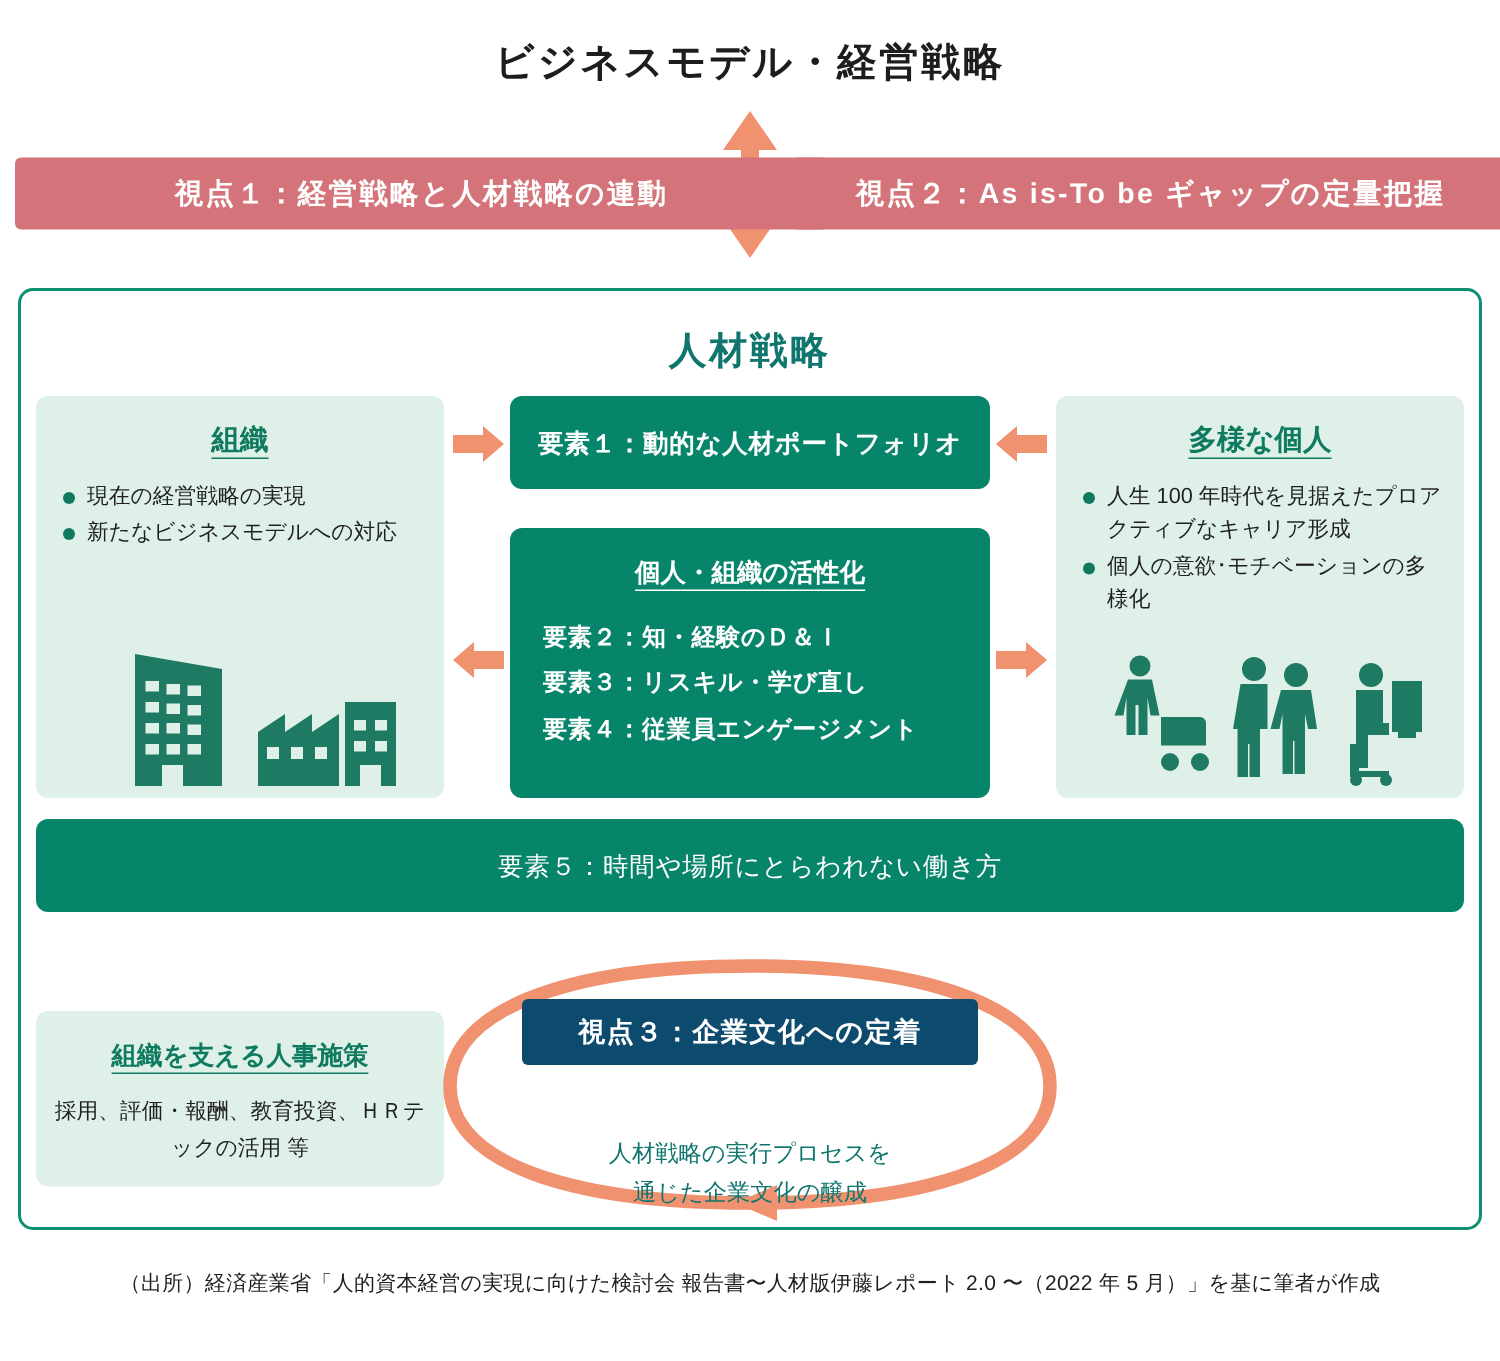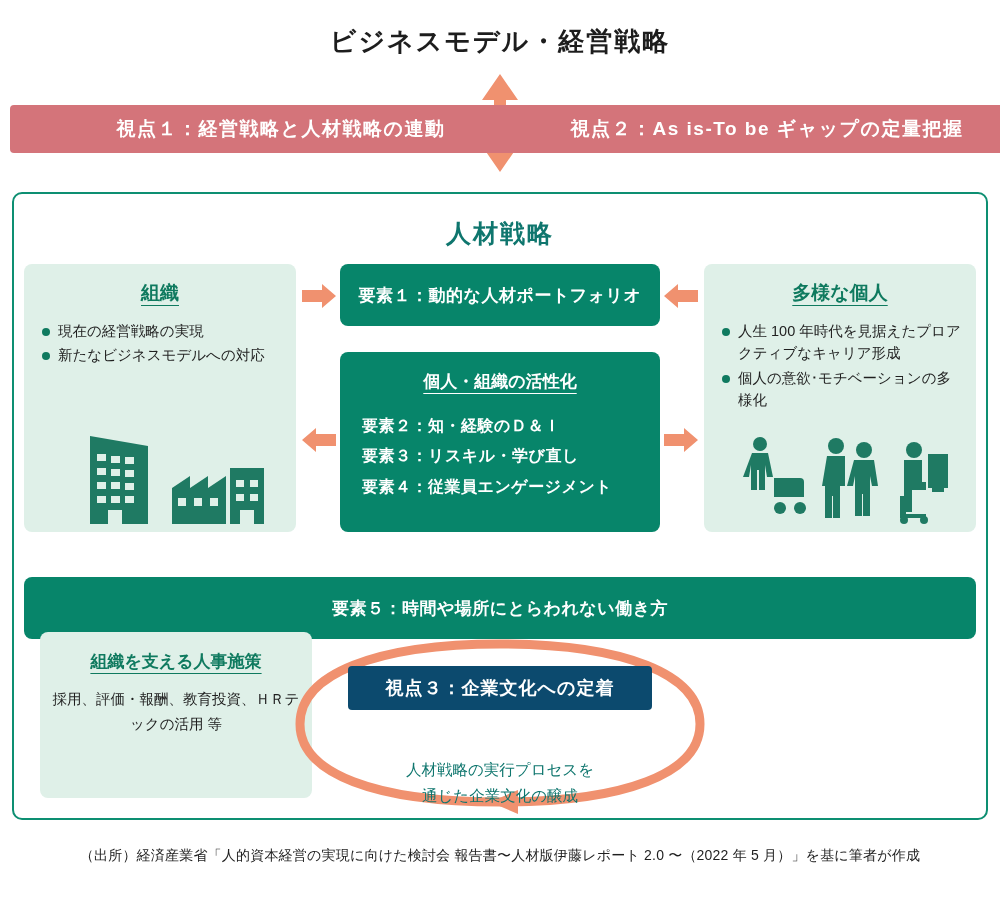--- a/index.html
+++ b/index.html
@@ -189,39 +189,37 @@
   }
   .elem5 {
     left: 24px;
     top: 546px;
     width: 952px;
     height: 62px;
     display: flex;
     align-items: center;
     justify-content: center;
     font-size: 17px;
-    font-weight: bold;
+    font-weight: normal;
     letter-spacing: 0.5px;
-    margin-top: 31px;
   }
 
   
   .policy {
     position: absolute;
     box-sizing: border-box;
     background: #dff0e8;
     border-radius: 8px;
     padding-top: 18px;
   }
   .policy-left {
     left: 24px;
-    top: 632px;
+    top: 674px;
     width: 272px;
-    height: 166px;
-    margin-left: 16px;
+    height: 117px;
   }
   .policy-right {
     left: 704px;
     top: 640px;
     width: 272px;
     height: 166px;
   }
   .policy-head {
     text-align: center;
     font-size: 17px;

